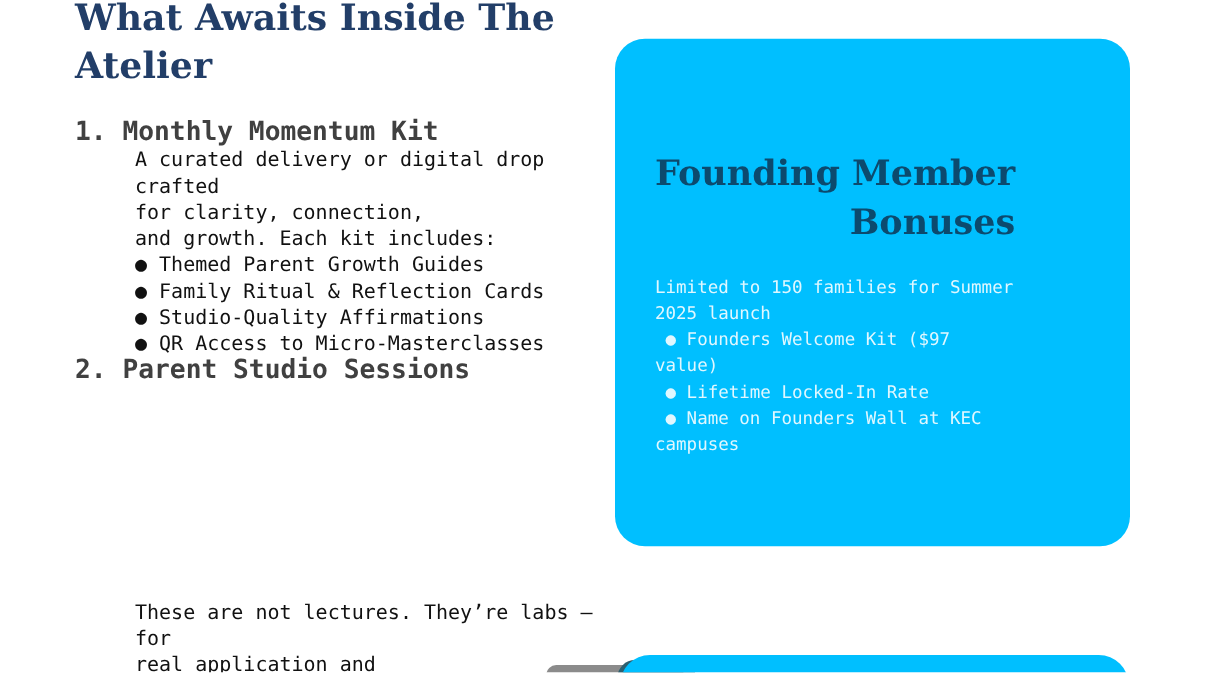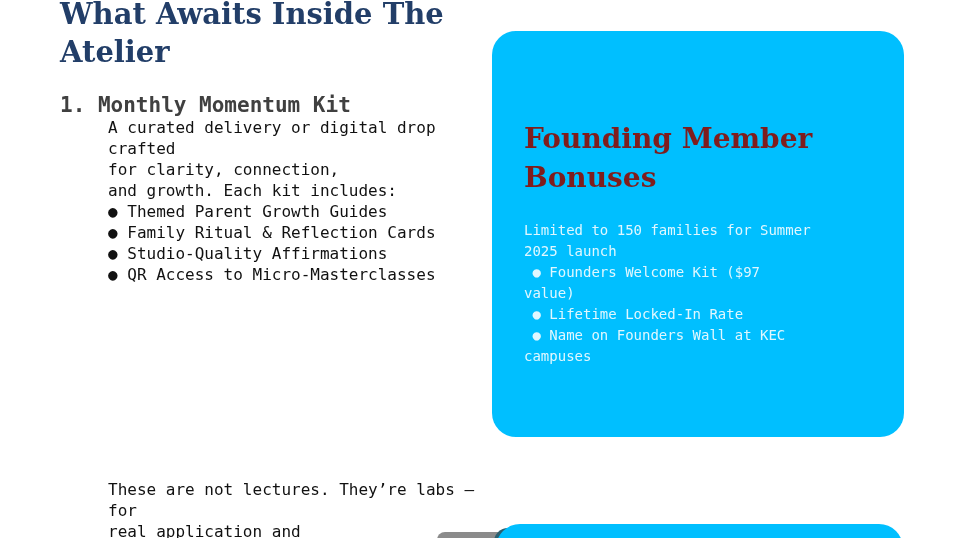--- a/index.html
+++ b/index.html
@@ -63,22 +63,23 @@
     border-radius: 24px;
     z-index: 3;
   }
   .card-title {
     position: absolute;
     left: 32px; top: 88px;
     font-family: "DejaVu Serif", serif;
     font-weight: 700;
     font-size: 28px;
     line-height: 39px;
-    color: #7f1d1d;
+    color: #0c4a6e;
     white-space: pre-line;
+    text-align: right;
   }
   .card-body {
     position: absolute;
     left: 32px; top: 189px;
     width: 348px;
     font-size: 14px;
     line-height: 21px;
     color: rgba(255, 255, 255, 0.88);
     white-space: pre-wrap;
   }
@@ -120,20 +121,21 @@
 
     <div class="section-heading heading-1">1. Monthly Momentum Kit</div>
     <div class="mono-block body-1">A curated delivery or digital drop crafted
 for clarity, connection,
 and growth. Each kit includes:
 ● Themed Parent Growth Guides
 ● Family Ritual &amp; Reflection Cards
 ● Studio-Quality Affirmations
 ● QR Access to Micro-Masterclasses</div>
 
+    <div class="section-heading heading-2">2. Parent Studio Sessions</div>
 
     <div class="mono-block closing">These are not lectures. They’re labs — for
 real application and
 intentional shifts.</div>
   </div>
 
   <div class="bonus-card">
     <h2 class="card-title">Founding Member
 Bonuses</h2>
     <div class="card-body">Limited to 150 families for Summer

